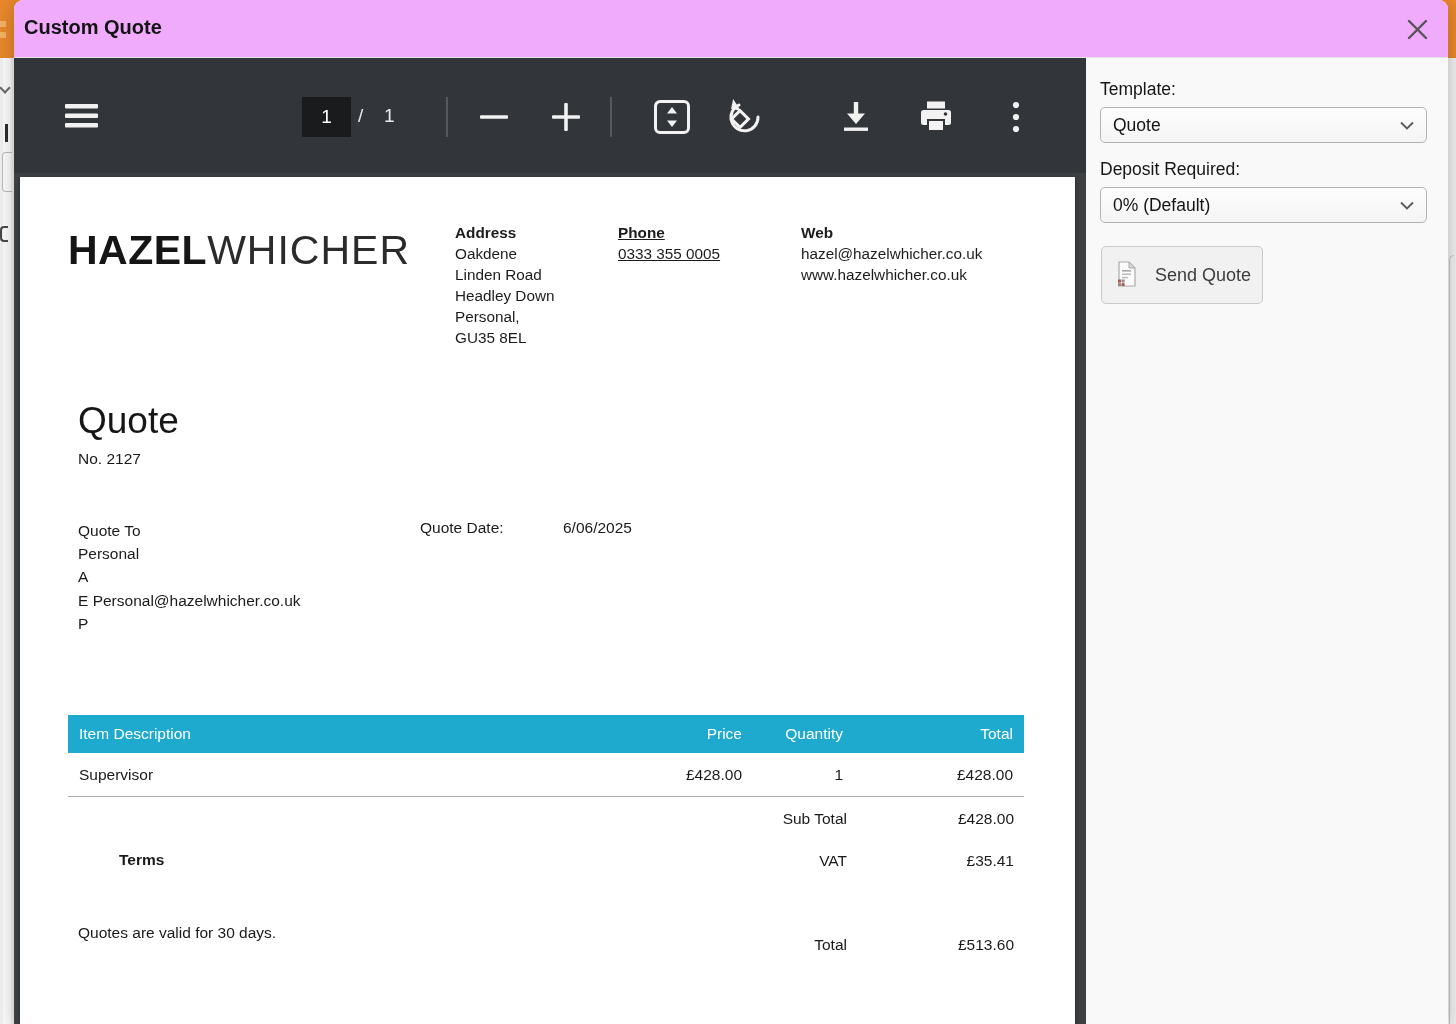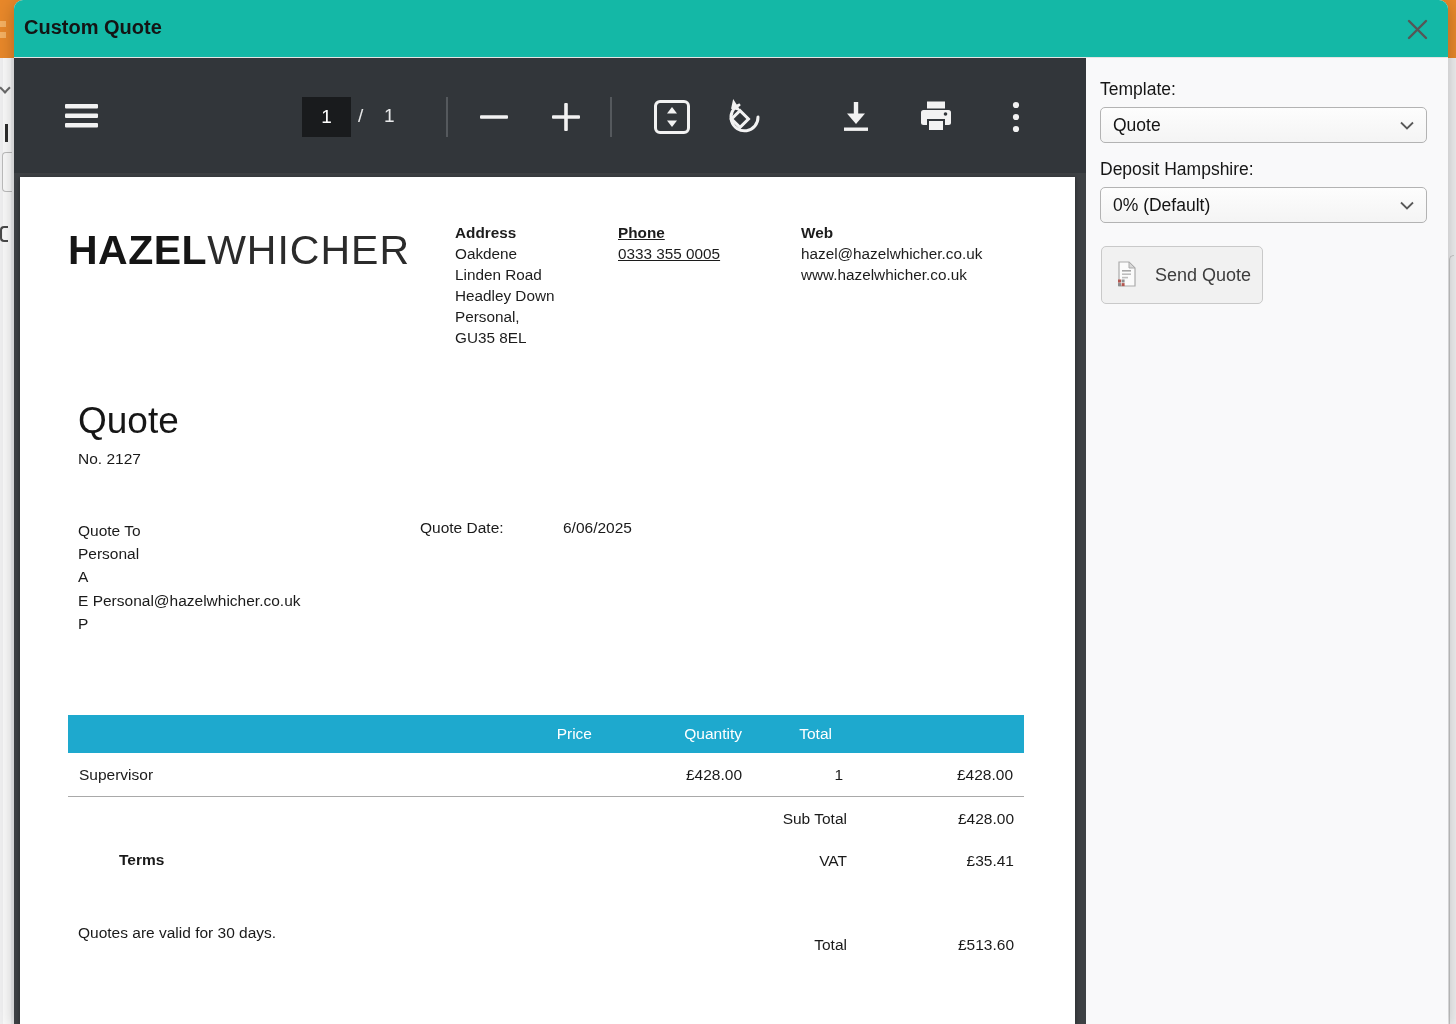--- a/index.html
+++ b/index.html
@@ -17,21 +17,21 @@
   .bg-left .frag-chevron { position:absolute; left:1px; top:84px; width:8px; height:8px; border-left:2px solid #6b6b6b; border-bottom:2px solid #6b6b6b; transform:rotate(-45deg); }
   .bg-left .frag-bar { position:absolute; left:5px; top:124px; width:3px; height:18px; background:#2e2e2e; }
   .bg-left .frag-glyph { position:absolute; left:0; top:226px; width:8px; height:16px; border:2px solid #4a4a4a; border-radius:4px 0 0 4px; border-right:none; }
   .bg-left .frag-border { position:absolute; left:2px; top:152px; width:10px; height:40px; border:1px solid #bdbdbd; border-right:none; border-radius:4px 0 0 4px; }
   .bg-right { position:absolute; right:0; top:0; width:8px; height:1024px; }
   .bg-right .vline { position:absolute; left:1px; top:255px; width:5px; height:769px; border-left:1px solid #c9c9c9; border-top:1px solid #c9c9c9; border-top-left-radius:5px; }
 
   
   .modal { position:absolute; left:14px; top:0; width:1434px; height:1024px;
            background:#fff; border-radius:9px 9px 0 0; box-shadow:0 4px 18px rgba(0,0,0,.25); overflow:hidden; }
-  .modal-header { position:relative; height:58px; background:#14b8a6; border-bottom:1px solid #e4e4e4; }
+  .modal-header { position:relative; height:58px; background:#f0abfc; border-bottom:1px solid #e4e4e4; }
   .modal-title { position:absolute; left:10px; top:16px; font-size:20px; font-weight:700; color:#141414; }
   .close-btn { position:absolute; right:17px; top:15px; width:28px; height:28px; cursor:pointer; display:flex; align-items:center; justify-content:center; }
 
   .modal-body { position:relative; display:flex; height:966px; }
 
   
   .pdf-viewer { position:relative; width:1072px; height:100%; }
   .pdf-toolbar { position:relative; height:115px; background:#32363a; }
   .tb-ico { position:absolute; display:flex; align-items:center; justify-content:center; cursor:pointer; }
   .hamburger { left:51px; top:43px; width:34px; height:30px; }
@@ -236,20 +236,21 @@
               <div>A</div>
               <div>E Personal@hazelwhicher.co.uk</div>
               <div>P</div>
             </div>
 
             <div class="abs date-label">Quote Date:</div>
             <div class="abs date-value">6/06/2025</div>
 
             <div class="abs q-table">
               <div class="q-head">
+                <div class="cell-desc">Item Description</div>
                 <div class="cell-num">Price</div>
                 <div class="cell-num">Quantity</div>
                 <div class="cell-num cell-last">Total</div>
               </div>
               <div class="q-row">
                 <div class="cell-desc">Supervisor</div>
                 <div class="cell-num">£428.00</div>
                 <div class="cell-num">1</div>
                 <div class="cell-num cell-last">£428.00</div>
               </div>
@@ -279,21 +280,21 @@
         <div class="field-label lbl-template">Template:</div>
         <div class="select sel-template">
           <span class="sel-text">Quote</span>
           <span class="chev">
             <svg width="14" height="9" viewBox="0 0 14 9">
                 <path d="M1 1.5 L7 7.5 L13 1.5" fill="none" stroke="#5a5a5a" stroke-width="1.8"></path>
               </svg>
           </span>
         </div>
 
-        <div class="field-label lbl-deposit">Deposit Hampshire:</div>
+        <div class="field-label lbl-deposit">Deposit Required:</div>
         <div class="select sel-deposit">
           <span class="sel-text">0% (Default)</span>
           <span class="chev">
             <svg width="14" height="9" viewBox="0 0 14 9">
                 <path d="M1 1.5 L7 7.5 L13 1.5" fill="none" stroke="#5a5a5a" stroke-width="1.8"></path>
               </svg>
           </span>
         </div>
 
         <button class="send-btn">

